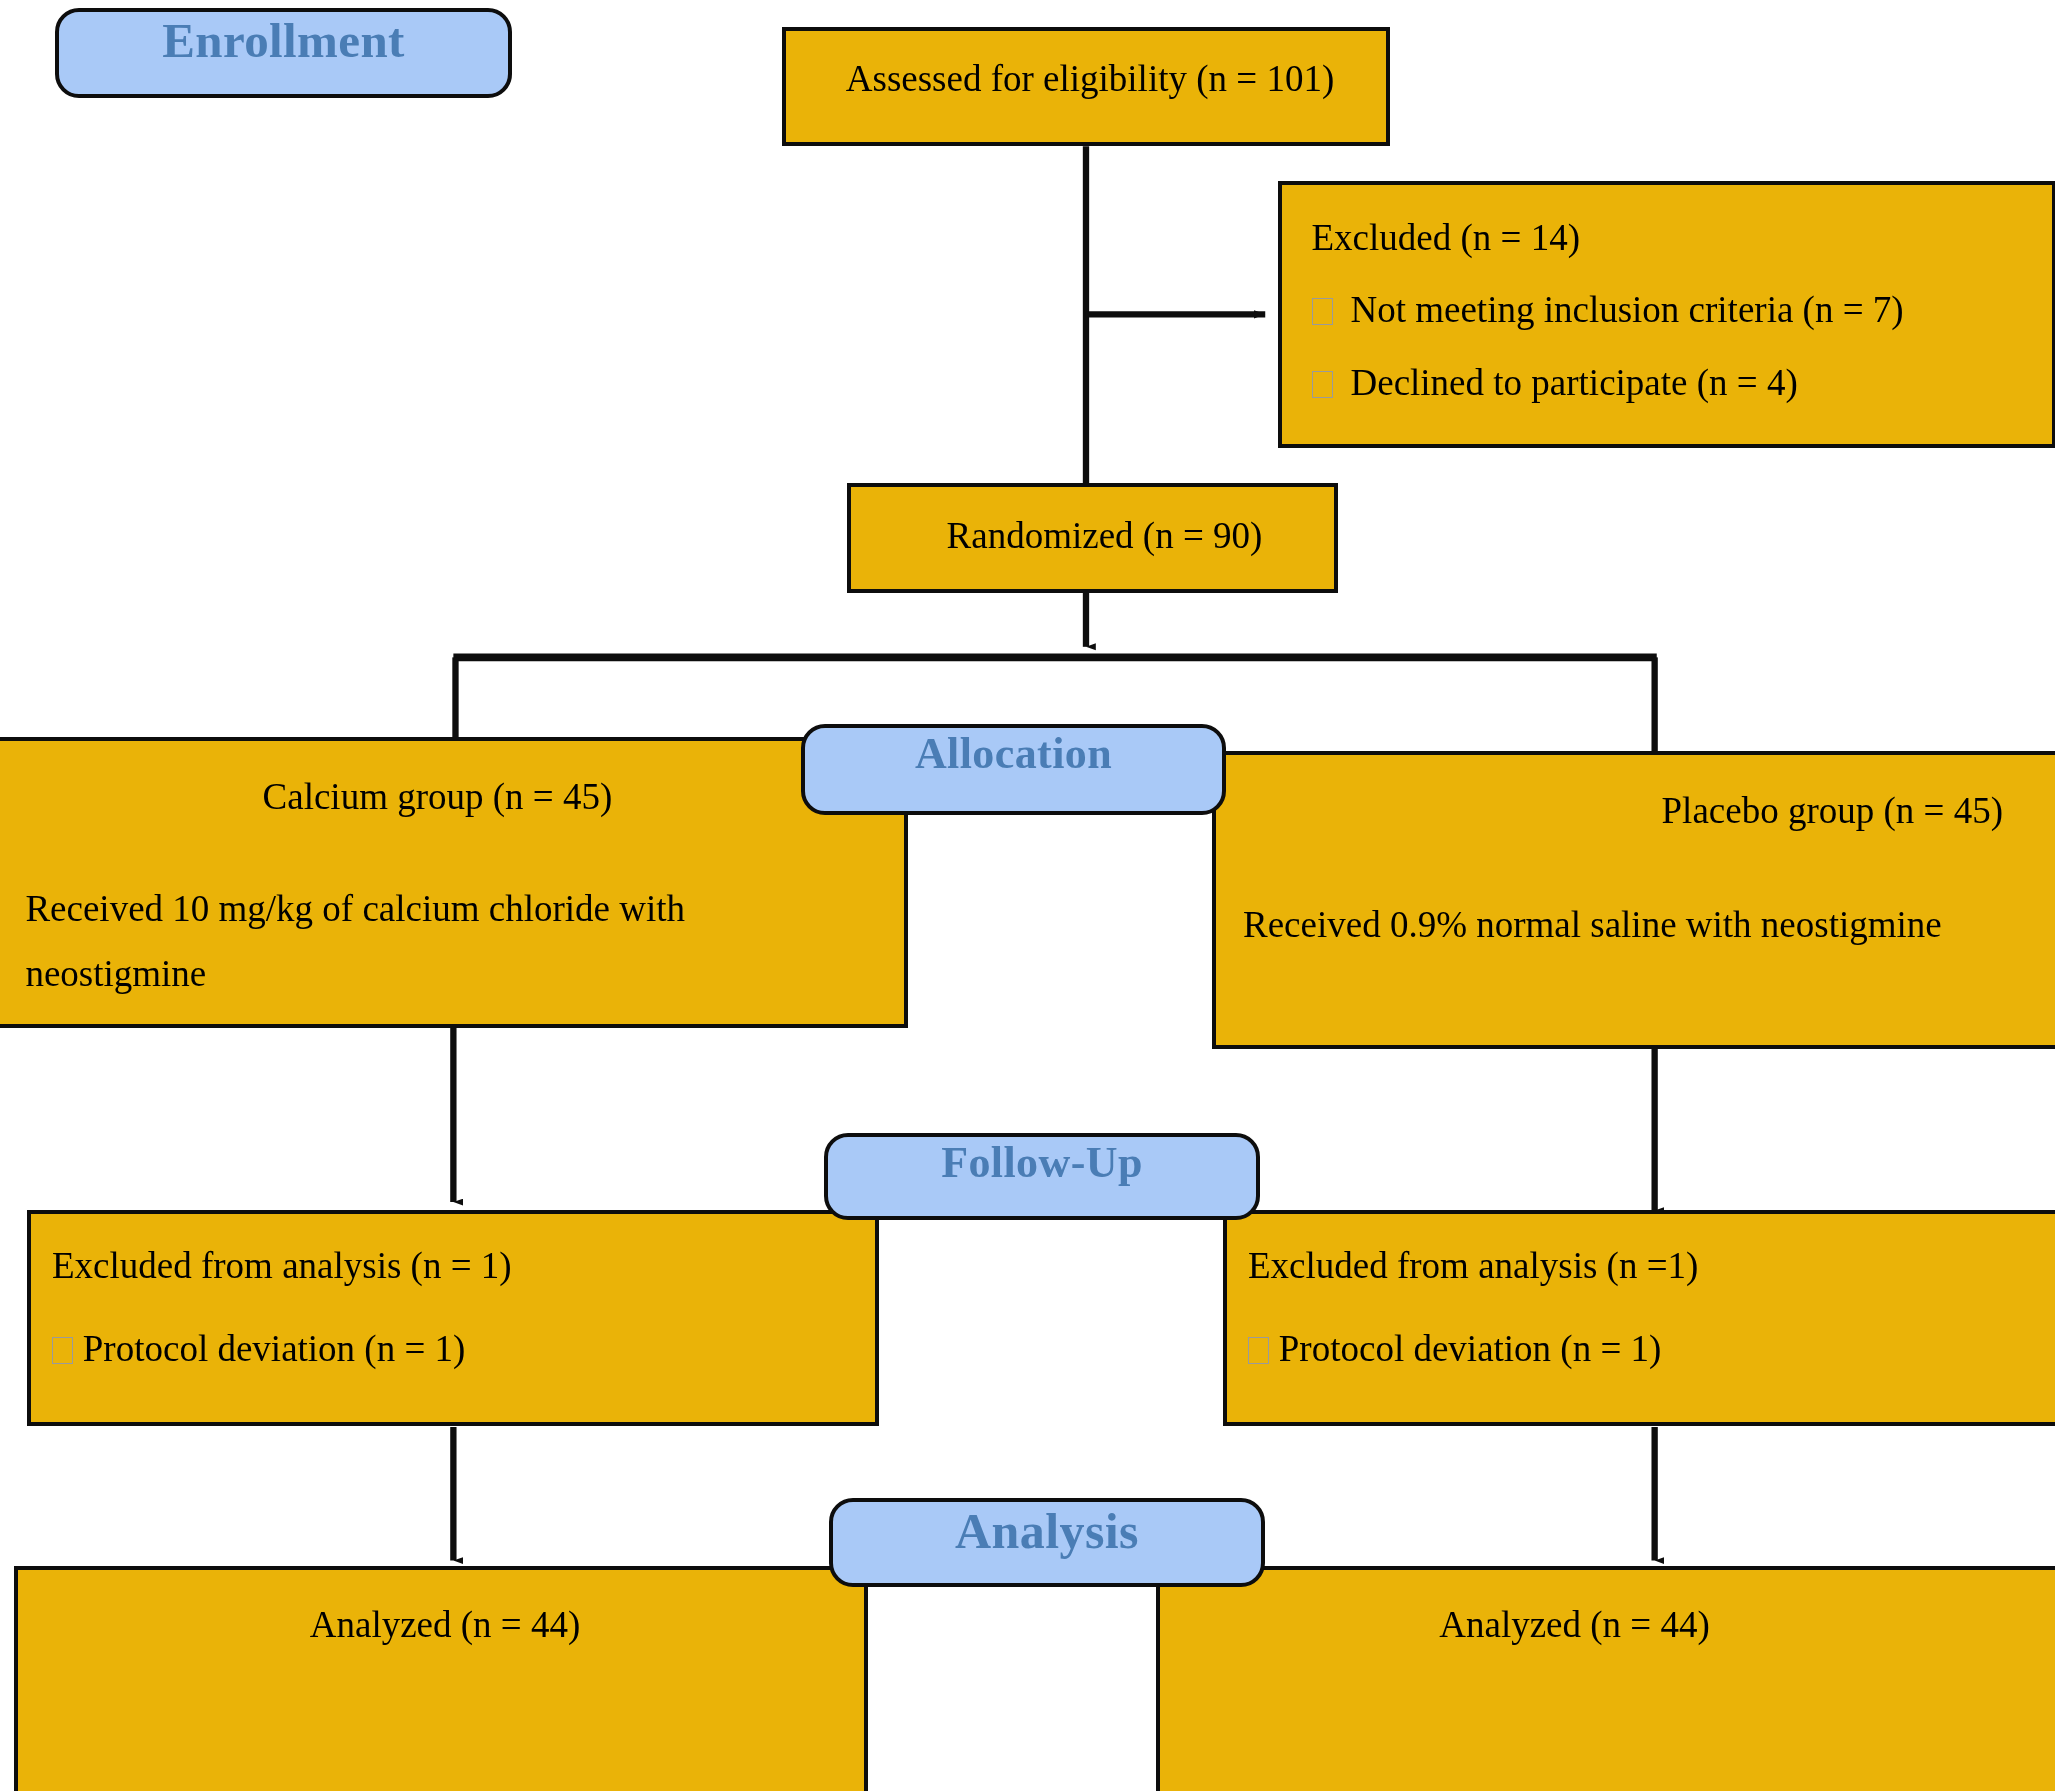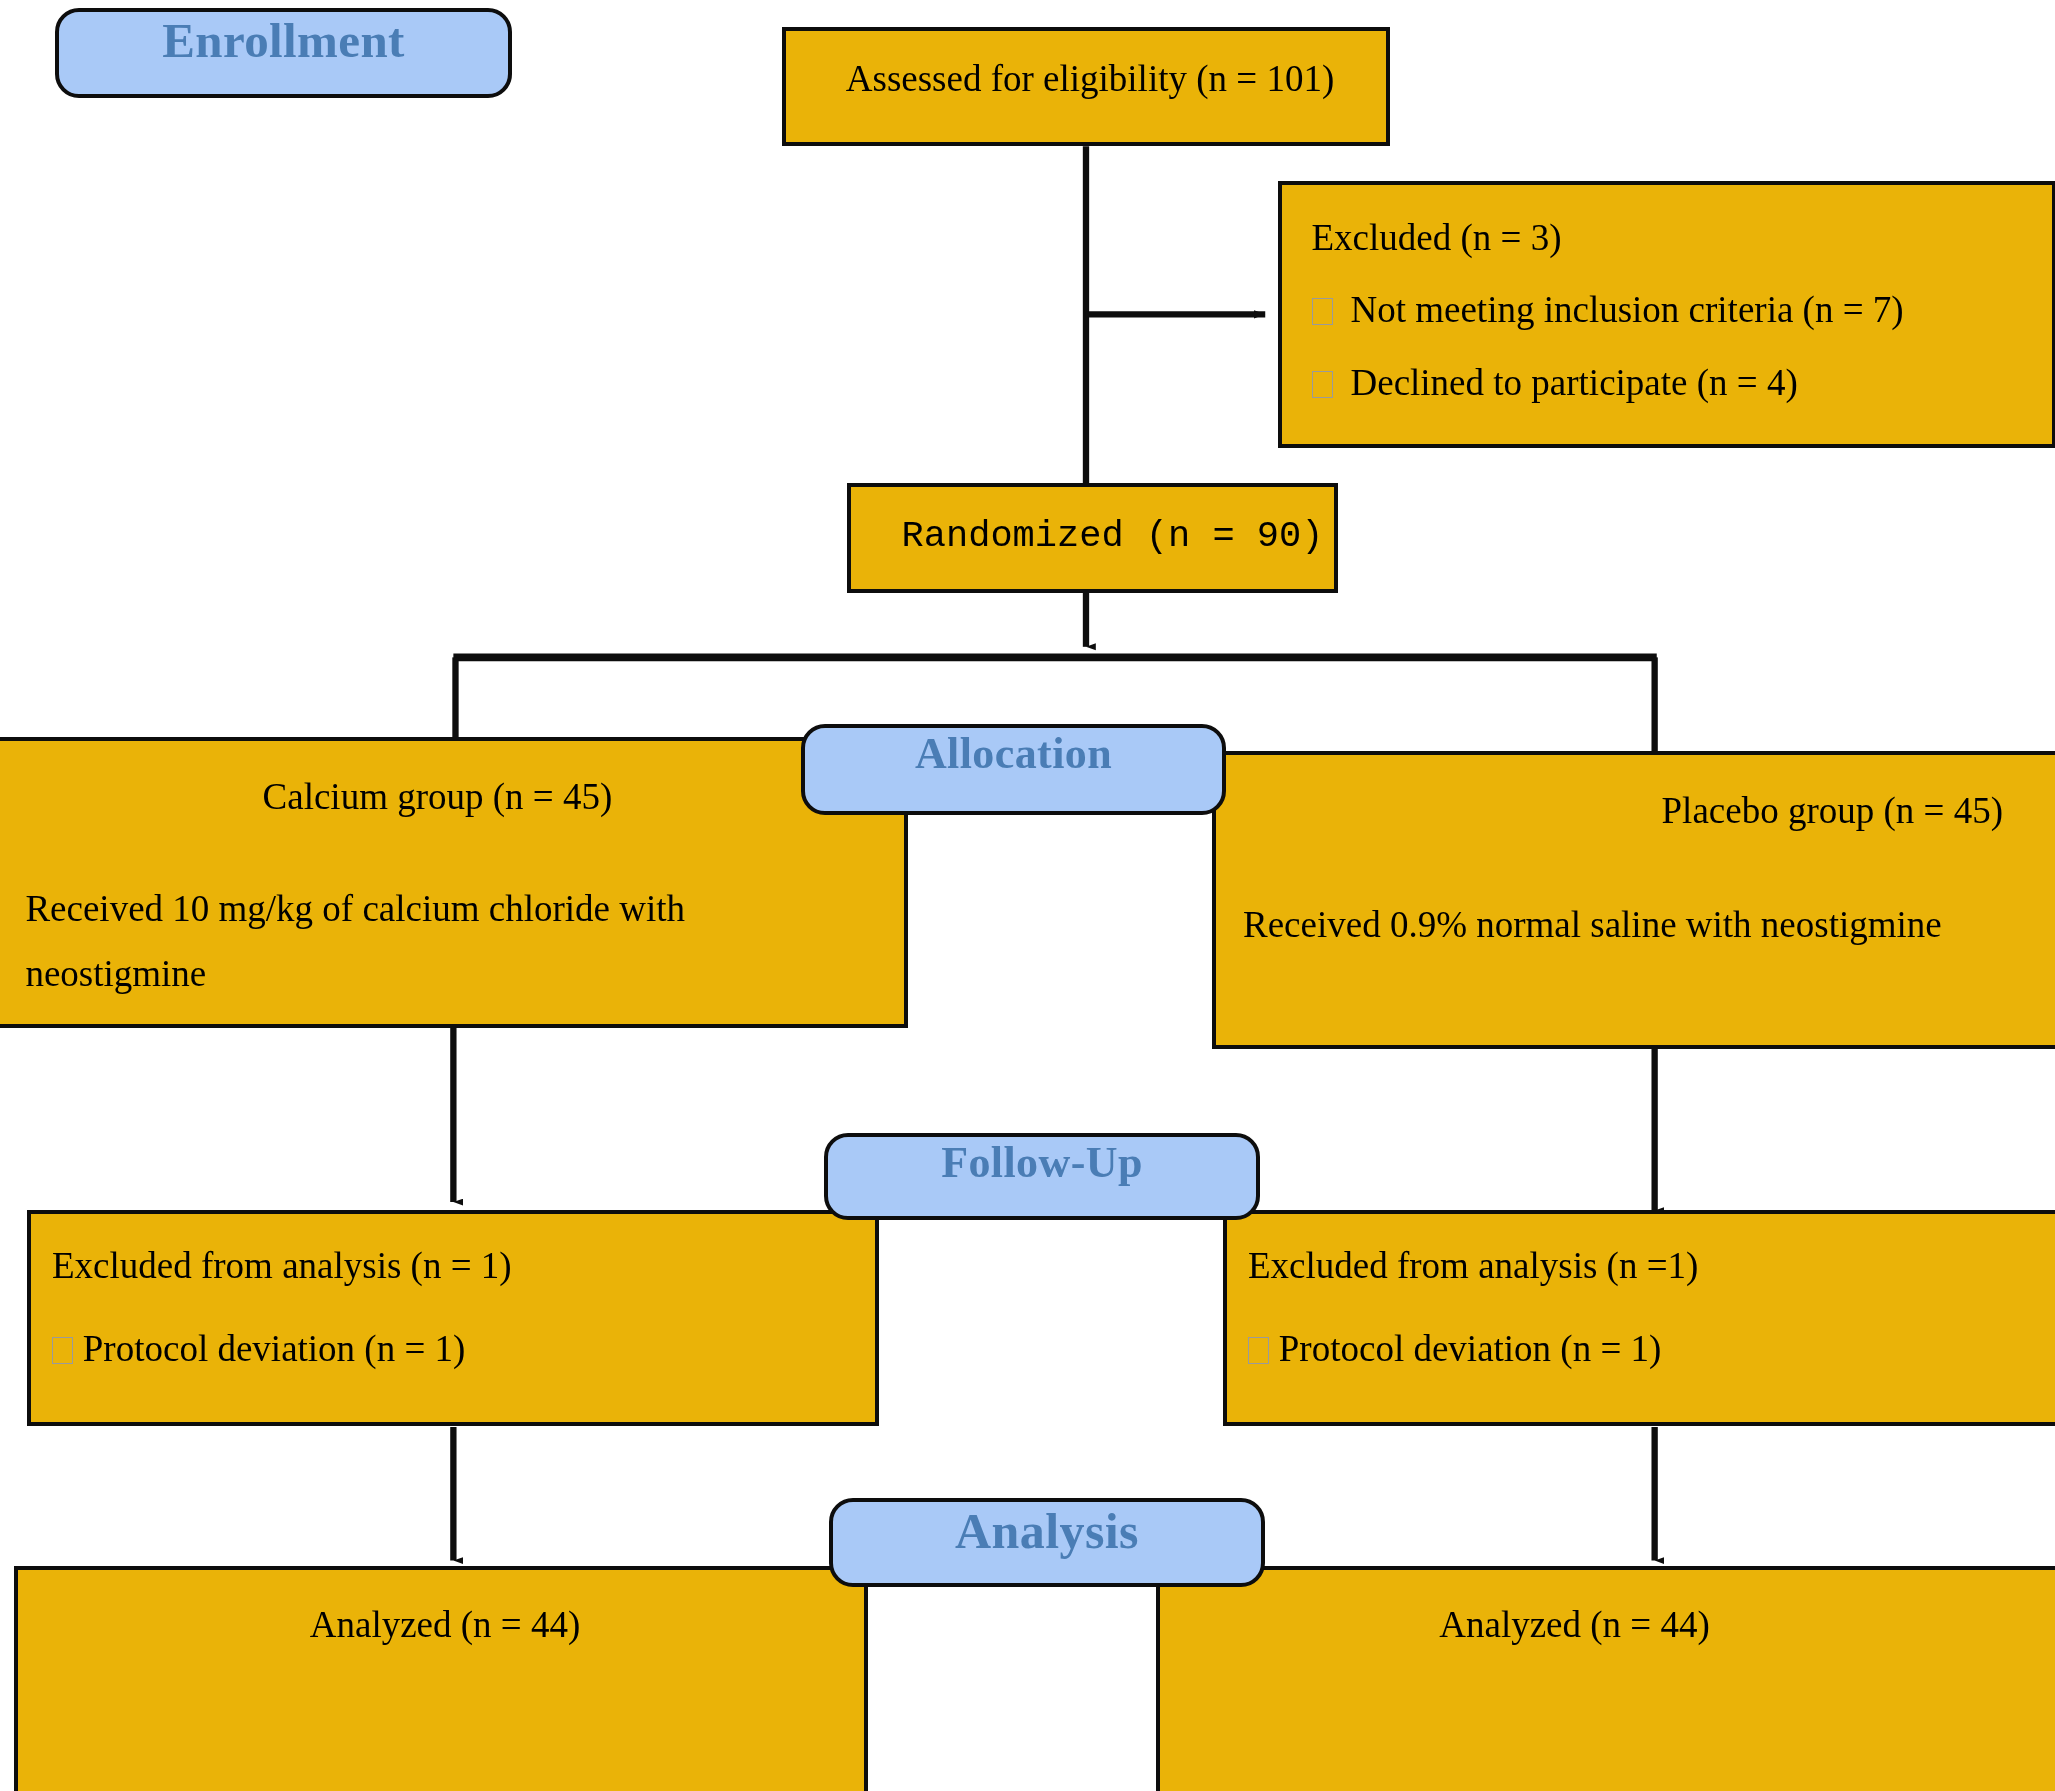--- a/index.html
+++ b/index.html
@@ -108,33 +108,33 @@
 
   <div class="badge" style="left:55px; top:8.4px; width:457px; height:90px;">
     <span class="badge-label" style="font-size:49px;">Enrollment</span>
   </div>
 
   <div class="box" style="left:782px; top:27px; width:608px; height:119px;">
     <span class="box-text" style="left:0; top:27px; width:608px; text-align:center; font-size:37px;">Assessed for eligibility (n = 101)</span>
   </div>
 
   <div class="box" style="left:1278px; top:181px; width:778px; height:267px;">
-    <div class="box-text" style="left:29.5px; top:32px; font-size:37px;">Excluded (n = 3)</div>
+    <div class="box-text" style="left:29.5px; top:32px; font-size:37px;">Excluded (n = 14)</div>
 
     <div class="box-text bullet-row" style="left:29.5px; top:104px; font-size:37px;">
       <span class="bullet-glyph"></span><span>Not meeting inclusion criteria (n = 7)</span>
     </div>
 
     <div class="box-text bullet-row" style="left:29.5px; top:177px; font-size:37px;">
       <span class="bullet-glyph"></span><span>Declined to participate (n = 4)</span>
     </div>
   </div>
 
   <div class="box" style="left:847px; top:483px; width:491px; height:110px;">
-    <span class="box-text" style="left:16px; top:28px; width:491px; text-align:center; font-size:37px;font-family:Liberation Mono, monospace;">Randomized (n = 90)</span>
+    <span class="box-text" style="left:8px; top:28px; width:491px; text-align:center; font-size:37px;">Randomized (n = 90)</span>
   </div>
 
   <div class="box" style="left:-5.6px; top:737px; width:914px; height:291px;">
     <span class="box-text" style="left:42px; top:35px; width:794px; text-align:center; font-size:37px;">Calcium group (n = 45)</span>
     <span class="box-text wrap" style="left:27px; top:136px; width:759px; text-align:left; font-size:37px; line-height:1.75;">Received 10 mg/kg of calcium chloride with neostigmine</span>
   </div>
 
   <div class="box" style="left:1212px; top:751px; width:854px; height:298px;">
     <span class="box-text" style="left:28px; top:35px; width:759px; text-align:right; font-size:37px;">Placebo group (n = 45)</span>
     <span class="box-text wrap" style="left:27px; top:138px; width:787px; text-align:left; font-size:37px; line-height:1.75;">Received 0.9% normal saline with neostigmine</span>

